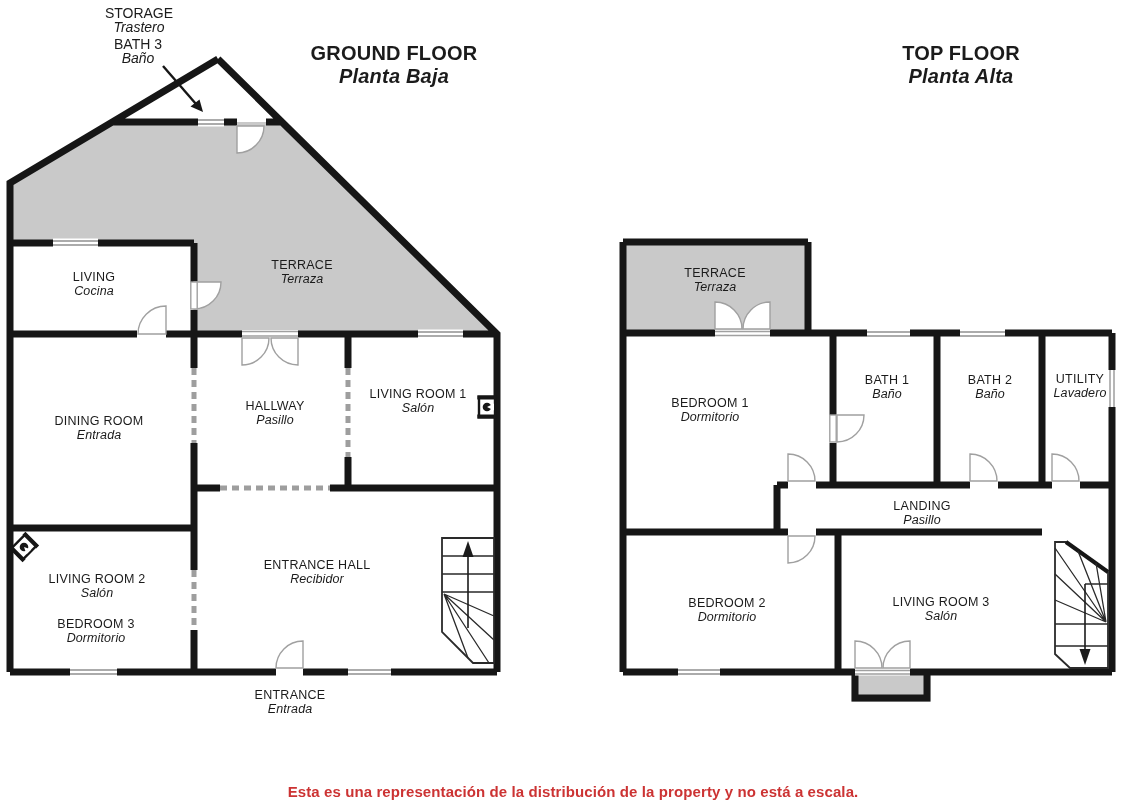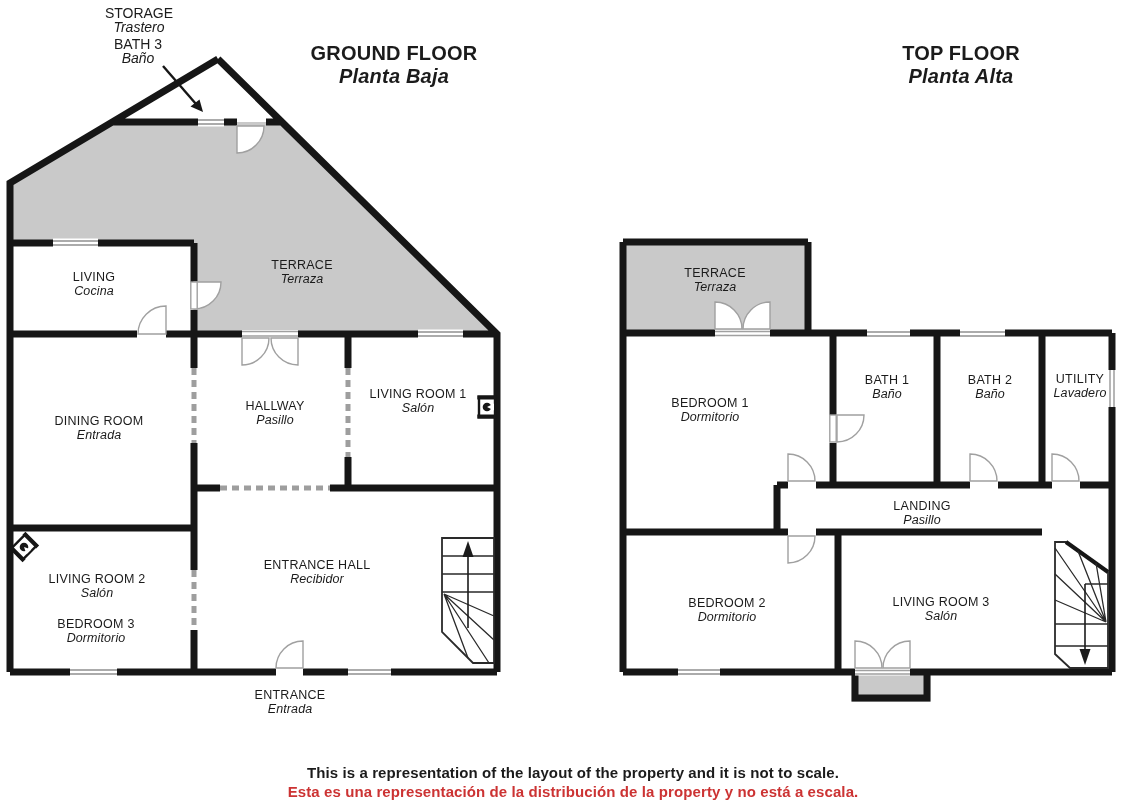--- a/index.html
+++ b/index.html
@@ -267,16 +267,15 @@
   </div>
   <div class="rl" style="left:727px;top:596px">
     <div>BEDROOM 2</div>
     <div class="es">Dormitorio</div>
   </div>
   <div class="rl" style="left:941px;top:595px">
     <div>LIVING ROOM 3</div>
     <div class="es">Salón</div>
   </div>
 
-  <div class="footer-line footer-en" style="left:573px;top:764px">This is a representation of the layout of the property and it is not to scale.</div>
   <div class="footer-line footer-es" style="left:573px;top:783px">Esta es una representación de la distribución de la property y no está a escala.</div>
 
 </div>
 
 </body></html>

